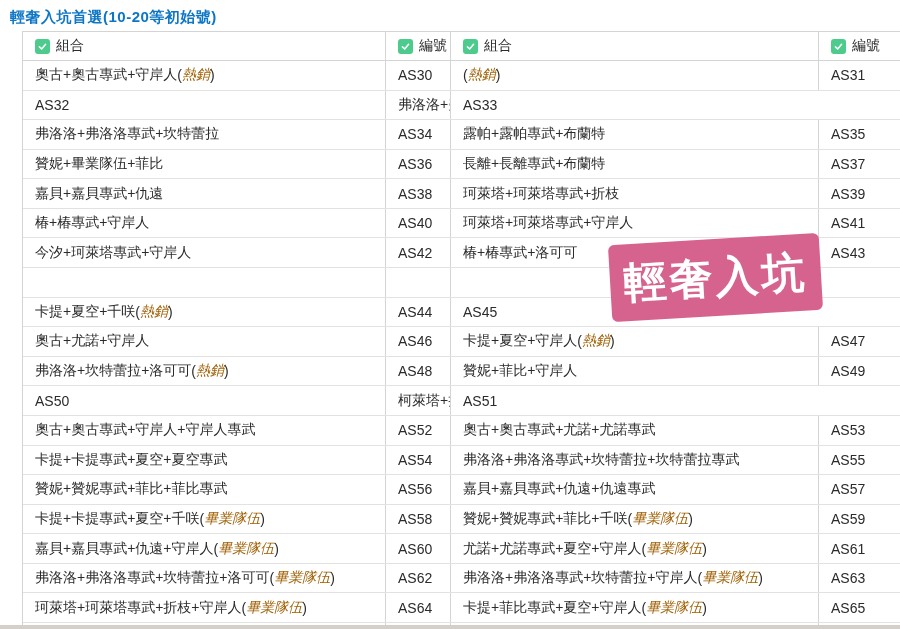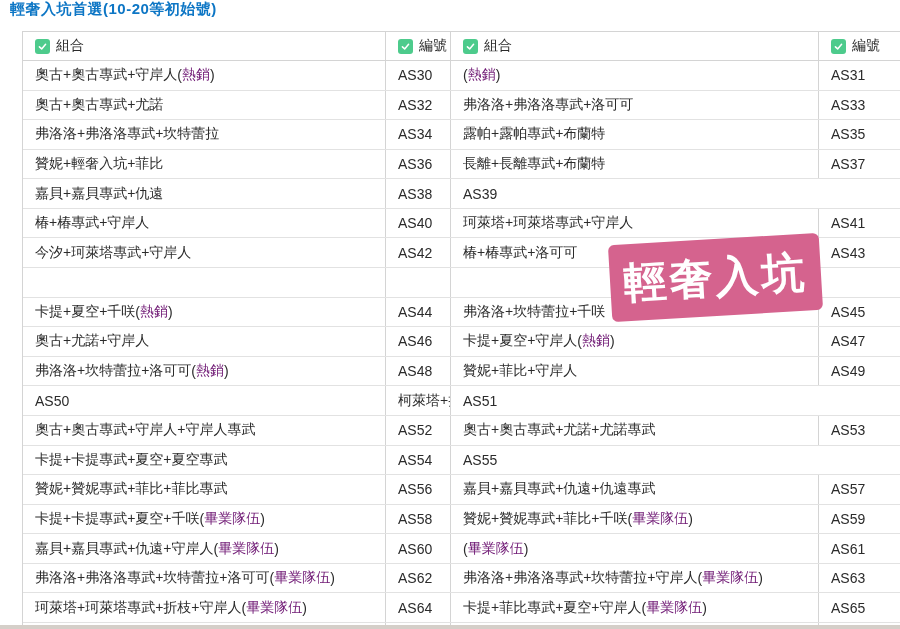--- a/index.html
+++ b/index.html
@@ -5,21 +5,21 @@
   * { margin: 0; padding: 0; box-sizing: border-box; }
   html, body {
     width: 900px; height: 629px;
     background: #ffffff;
     overflow: hidden;
     font-family: "Liberation Sans", sans-serif;
     position: relative;
   }
   .page-title {
     position: absolute;
-    left: 10px; top: 0;
+    left: 10px; top: 8px;
     font-size: 15px;
     font-weight: bold;
     color: #0d76c5;
     letter-spacing: 0.5px;
   }
   .combo-table {
     position: absolute;
     left: 22px; top: 31px;
     width: 940px;
     border-left: 1px solid #d4d4d4;
@@ -50,21 +50,21 @@
     width: 15px; height: 15px;
     background: #4dcb8c;
     border-radius: 3px;
     display: inline-flex;
     align-items: center;
     justify-content: center;
     margin-right: 6px;
     flex: none;
   }
   .checkbox svg { display: block; }
-  .tag { color: #701a75; }
+  .tag { color: #a16207; font-style: italic; }
   .stamp {
     position: absolute;
     left: 610px; top: 239px;
     width: 211px; height: 77px;
     background: #d5638e;
     border-radius: 6px;
     transform: rotate(-3.4deg);
     display: flex;
     align-items: center;
     justify-content: center;
@@ -131,23 +131,20 @@
           <span>AS30</span>
         </div>
     <div>(<span class="tag">熱銷</span>)</div>
     <div>
           <span>AS31</span>
         </div>
   </div>
 
   <div class="t-row">
     <div>
-          <span>奧古+奧古專武+尤諾</span>
-        </div>
-    <div>
           <span>AS32</span>
         </div>
     <div>
           <span>弗洛洛+弗洛洛專武+洛可可</span>
         </div>
     <div>
           <span>AS33</span>
         </div>
   </div>
 
@@ -161,41 +158,44 @@
     <div>
           <span>露帕+露帕專武+布蘭特</span>
         </div>
     <div>
           <span>AS35</span>
         </div>
   </div>
 
   <div class="t-row">
     <div>
-          <span>贊妮+輕奢入坑+菲比</span>
+          <span>贊妮+畢業隊伍+菲比</span>
         </div>
     <div>
           <span>AS36</span>
         </div>
     <div>
           <span>長離+長離專武+布蘭特</span>
         </div>
     <div>
           <span>AS37</span>
         </div>
   </div>
 
   <div class="t-row">
     <div>
           <span>嘉貝+嘉貝專武+仇遠</span>
         </div>
     <div>
           <span>AS38</span>
         </div>
     <div>
+          <span>珂萊塔+珂萊塔專武+折枝</span>
+        </div>
+    <div>
           <span>AS39</span>
         </div>
   </div>
 
   <div class="t-row">
     <div>
           <span>椿+椿專武+守岸人</span>
         </div>
     <div>
           <span>AS40</span>
@@ -237,23 +237,20 @@
           <span></span>
         </div>
   </div>
 
   <div class="t-row">
     <div><span>卡提+夏空+千咲</span>(<span class="tag">熱銷</span>)</div>
     <div>
           <span>AS44</span>
         </div>
     <div>
-          <span>弗洛洛+坎特蕾拉+千咲</span>
-        </div>
-    <div>
           <span>AS45</span>
         </div>
   </div>
 
   <div class="t-row">
     <div>
           <span>奧古+尤諾+守岸人</span>
         </div>
     <div>
           <span>AS46</span>
@@ -305,20 +302,23 @@
   </div>
 
   <div class="t-row">
     <div>
           <span>卡提+卡提專武+夏空+夏空專武</span>
         </div>
     <div>
           <span>AS54</span>
         </div>
     <div>
+          <span>弗洛洛+弗洛洛專武+坎特蕾拉+坎特蕾拉專武</span>
+        </div>
+    <div>
           <span>AS55</span>
         </div>
   </div>
 
   <div class="t-row">
     <div>
           <span>贊妮+贊妮專武+菲比+菲比專武</span>
         </div>
     <div>
           <span>AS56</span>
@@ -340,21 +340,21 @@
     <div>
           <span>AS59</span>
         </div>
   </div>
 
   <div class="t-row">
     <div><span>嘉貝+嘉貝專武+仇遠+守岸人</span>(<span class="tag">畢業隊伍</span>)</div>
     <div>
           <span>AS60</span>
         </div>
-    <div>(<span class="tag">畢業隊伍</span>)</div>
+    <div><span>尤諾+尤諾專武+夏空+守岸人</span>(<span class="tag">畢業隊伍</span>)</div>
     <div>
           <span>AS61</span>
         </div>
   </div>
 
   <div class="t-row">
     <div><span>弗洛洛+弗洛洛專武+坎特蕾拉+洛可可</span>(<span class="tag">畢業隊伍</span>)</div>
     <div>
           <span>AS62</span>
         </div>

